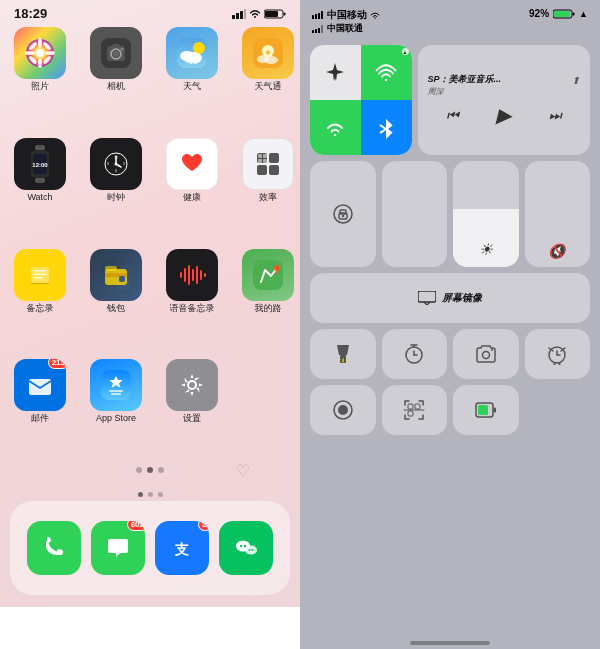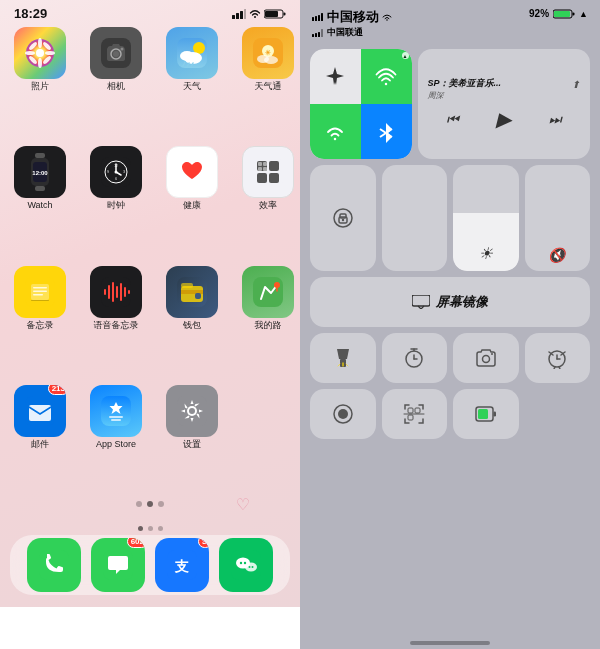--- a/index.html
+++ b/index.html
@@ -101,21 +101,21 @@
       text-align: left;
       border: 1.5px solid white;
       z-index: 2;
     }
 
     .dock {
       background: rgba(255,255,255,0.45);
       backdrop-filter: blur(20px);
       border-radius: 22px;
       margin: 0 10px 12px;
-      padding: 3px 12px;
+      padding: 20px 12px;
       display: flex;
       justify-content: space-around;
       align-items: center;
     }
 
     .dock-item {
       display: flex;
       flex-direction: column;
       align-items: center;
       position: relative;
@@ -298,21 +298,21 @@
       display: flex;
       align-items: center;
       justify-content: center;
       gap: 6px;
       flex: 3;
       min-height: 50px;
       cursor: pointer;
     }
 
     .screen-mirror-label {
-      font-size: 13px;
+      font-size: 10px;
       color: #111;
       font-weight: 600;
     }
 
     .cc-bottom-row {
       display: flex;
       gap: 6px;
     }
 
     .cc-small-btn {
@@ -511,55 +511,55 @@
           <rect x="8" y="13.5" width="14" height="1.5" rx="0.75" fill="white" opacity="0.8"></rect>
           <rect x="8" y="17" width="10" height="1.5" rx="0.75" fill="white" opacity="0.8"></rect>
           <rect x="6" y="23" width="18" height="1" rx="0.5" fill="rgba(0,0,0,0.2)"></rect>
         </svg>
       </div>
       <span class="app-label">备忘录</span>
     </div>
 
 
     <div class="app-item">
-      <div class="app-icon icon-voice">
-        <svg width="30" height="30" viewBox="0 0 30 30">
-          <rect width="30" height="30" rx="8" fill="#1c1c1e"></rect>
-          <rect x="3" y="12" width="2" height="6" rx="1" fill="#ff453a"></rect>
-          <rect x="7" y="8" width="2" height="14" rx="1" fill="#ff453a"></rect>
-          <rect x="11" y="5" width="2" height="20" rx="1" fill="#ff453a"></rect>
-          <rect x="15" y="9" width="2" height="12" rx="1" fill="#ff453a"></rect>
-          <rect x="19" y="6" width="2" height="18" rx="1" fill="#ff453a"></rect>
-          <rect x="23" y="10" width="2" height="10" rx="1" fill="#ff453a"></rect>
-          <rect x="27" y="13" width="2" height="4" rx="1" fill="#ff453a"></rect>
-        </svg>
-      </div>
-      <span class="app-label">语音备忘录</span>
-    </div>
-
-    <div class="app-item">
       <div class="app-icon icon-wallet">
         <svg width="30" height="30" viewBox="0 0 30 30">
           <defs>
             <linearGradient id="wg" x1="0" y1="0" x2="1" y2="1">
               <stop offset="0%" stop-color="#2c3e50"></stop>
               <stop offset="100%" stop-color="#3d5a80"></stop>
             </linearGradient>
           </defs>
           <rect width="30" height="30" rx="8" fill="url(#wg)"></rect>
           <rect x="4" y="9" width="22" height="16" rx="3" fill="#ffd700" opacity="0.8"></rect>
           <rect x="4" y="13" width="22" height="4" fill="#cc8800" opacity="0.6"></rect>
           <rect x="18" y="16" width="6" height="6" rx="2" fill="#3d5a80"></rect>
           <rect x="4" y="6" width="12" height="5" rx="2" fill="#ffd700" opacity="0.6"></rect>
         </svg>
       </div>
       <span class="app-label">钱包</span>
     </div>
 
     <div class="app-item">
+      <div class="app-icon icon-voice">
+        <svg width="30" height="30" viewBox="0 0 30 30">
+          <rect width="30" height="30" rx="8" fill="#1c1c1e"></rect>
+          <rect x="3" y="12" width="2" height="6" rx="1" fill="#ff453a"></rect>
+          <rect x="7" y="8" width="2" height="14" rx="1" fill="#ff453a"></rect>
+          <rect x="11" y="5" width="2" height="20" rx="1" fill="#ff453a"></rect>
+          <rect x="15" y="9" width="2" height="12" rx="1" fill="#ff453a"></rect>
+          <rect x="19" y="6" width="2" height="18" rx="1" fill="#ff453a"></rect>
+          <rect x="23" y="10" width="2" height="10" rx="1" fill="#ff453a"></rect>
+          <rect x="27" y="13" width="2" height="4" rx="1" fill="#ff453a"></rect>
+        </svg>
+      </div>
+      <span class="app-label">语音备忘录</span>
+    </div>
+
+    <div class="app-item">
       <div class="app-icon icon-maps">
         <svg width="30" height="30" viewBox="0 0 30 30">
           <rect width="30" height="30" rx="8" fill="#4caf50"></rect>
           <path d="M8 22 L12 10 L18 16 L24 8" stroke="white" stroke-width="2" fill="none" stroke-linecap="round" stroke-linejoin="round"></path>
           <circle cx="24" cy="8" r="3" fill="#ff5722"></circle>
           <path d="M24 8 L24 14" stroke="#ff5722" stroke-width="1.5" stroke-linecap="round"></path>
         </svg>
       </div>
       <span class="app-label">我的路</span>
     </div>
@@ -680,21 +680,21 @@
 
     <div class="cc-status-bar">
       <div>
         <div style="display:flex;align-items:center;gap:3px;">
           <svg width="12" height="8" viewBox="0 0 12 8">
               <rect x="0" y="4" width="2" height="4" rx="0.5" fill="#000"></rect>
               <rect x="3" y="3" width="2" height="5" rx="0.5" fill="#000"></rect>
               <rect x="6" y="2" width="2" height="6" rx="0.5" fill="#000"></rect>
               <rect x="9" y="0" width="2" height="8" rx="0.5" fill="#000"></rect>
             </svg>
-          <span style="font-size:13px;">中国移动</span>
+          <span style="font-size:10px;">中国移动</span>
           <svg width="10" height="8" viewBox="0 0 10 8">
               <path d="M5 7 L5 7" stroke="#000" stroke-width="1.5" stroke-linecap="round"></path>
               <path d="M3 5.5 Q5 3 7 5.5" stroke="#000" stroke-width="1" fill="none" stroke-linecap="round"></path>
               <path d="M1 4 Q5 0 9 4" stroke="#000" stroke-width="1" fill="none" stroke-linecap="round"></path>
             </svg>
         </div>
         <div style="display:flex;align-items:center;gap:3px;">
           <svg width="12" height="8" viewBox="0 0 12 8">
               <rect x="0" y="5" width="2" height="3" rx="0.5" fill="#000"></rect>
               <rect x="3" y="4" width="2" height="4" rx="0.5" fill="#000"></rect>

